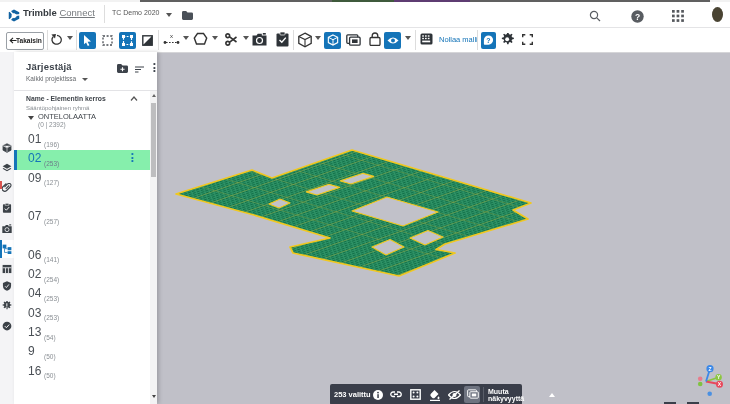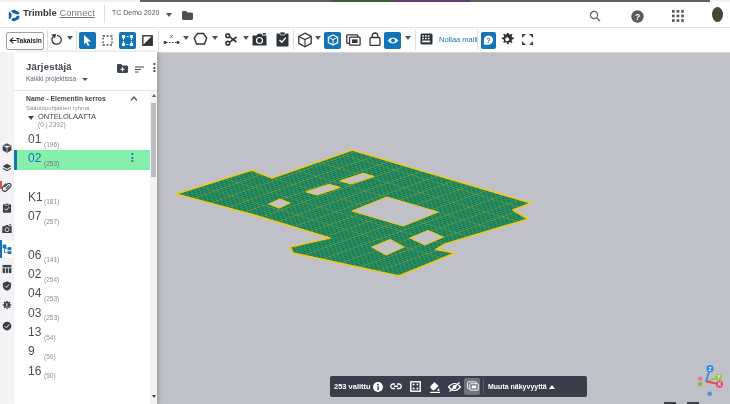--- a/index.html
+++ b/index.html
@@ -24,21 +24,21 @@
 
 #plist{position:absolute;left:0;top:39px;width:136px;height:313px;overflow:hidden;}
 .row{position:absolute;left:0;width:136px;height:19.3px;}
 .rnum{position:absolute;left:14px;top:1px;font-size:12px;color:#4a4f55;}
 .rcnt{position:absolute;left:30px;top:9.5px;font-size:6.5px;color:#8a8f94;}
 
 #sbar{position:absolute;left:136px;top:0;width:7px;height:313px;background:#f3f3f4;}
 
 #viewer{left:14px;top:52px;width:716px;height:352px;background:#c0c0c8;z-index:-2;}
 
-#bbar{left:330px;top:376px;width:257px;height:21px;background:#3a3e4a;border-radius:2px;color:#fff;}
+#bbar{left:330px;top:384px;width:192px;height:21px;background:#3a3e4a;border-radius:2px;color:#fff;}
 .bl{position:absolute;top:0;height:21px;display:flex;align-items:center;}
 </style>
 </head>
 <body>
 <div class="abs" id="viewer"></div>
 <div class="abs" id="strip">
   <div class="abs" style="left:140px;top:0;width:192px;height:2px;background:#606060;"></div>
   <div class="abs" style="left:332px;top:0;width:62px;height:2px;background:#3f5a3c;"></div>
   <div class="abs" style="left:394px;top:0;width:76px;height:2px;background:#5e3c72;"></div>
   <div class="abs" style="left:470px;top:0;width:240px;height:2px;background:#606060;"></div>
@@ -317,23 +317,23 @@
     <div class="row" style="top:40px">
         <span class="rnum">01</span>
         <span class="rcnt">(196)</span>
       </div>
     <div class="row" style="top:59.3px;background:#86efac;">
       <div class="abs" style="left:0;top:0;width:2.5px;height:19.3px;background:#1474b8;"></div>
       <span class="rnum" style="color:#1474b8;">02</span>
         <span class="rcnt" style="color:#6d7c89;">(253)</span>
       <div class="abs" style="left:117px;top:2px;color:#1474b8;font-size:8px;line-height:3.6px;">•<br>•<br>•</div>
     </div>
-    <div class="row" style="top:97.9px">
-        <span class="rnum">K1</span>
-        <span class="rcnt">(181)</span>
+    <div class="row" style="top:78.6px">
+        <span class="rnum">09</span>
+        <span class="rcnt">(127)</span>
       </div>
     <div class="row" style="top:117.2px">
         <span class="rnum">07</span>
         <span class="rcnt">(257)</span>
       </div>
     <div class="row" style="top:155.8px">
         <span class="rnum">06</span>
         <span class="rcnt">(141)</span>
       </div>
     <div class="row" style="top:175.1px">

